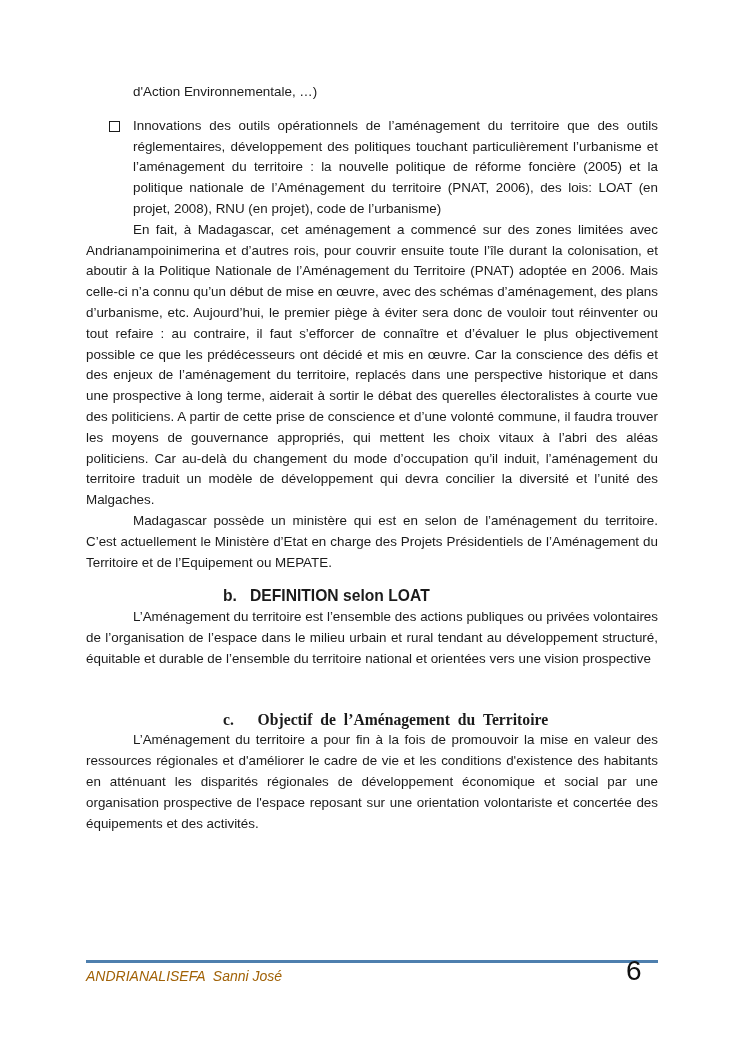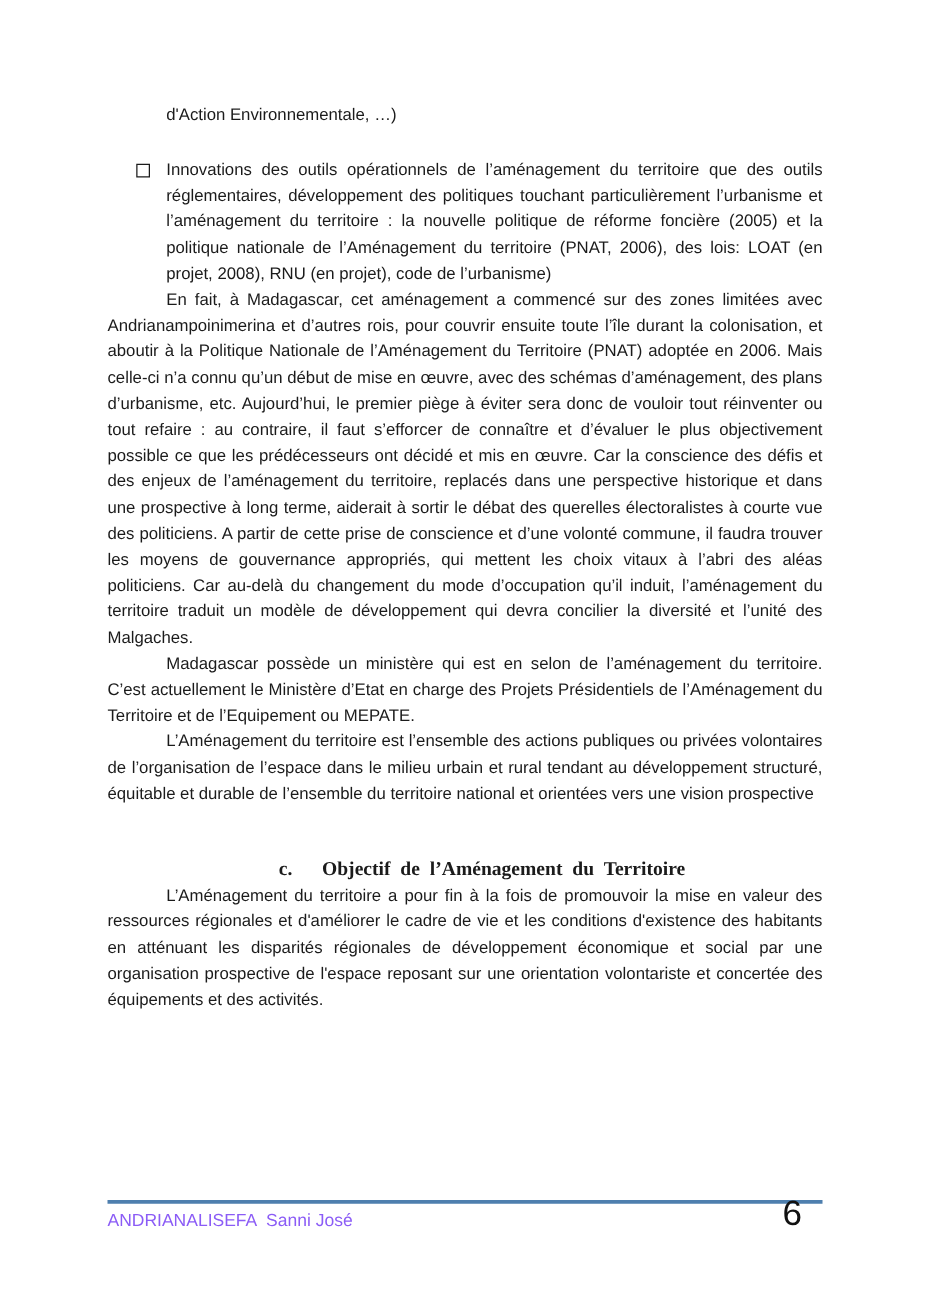--- a/index.html
+++ b/index.html
@@ -28,21 +28,21 @@
     width: 572px;
     font-size: 13.4px;
     line-height: 20.8px;
   }
   .cont-line {
     margin: 0 0 0 47px;
   }
   .bullet-item {
     position: relative;
     padding-left: 47px;
-    margin-top: 23px;
+    margin-top: 13px;
     text-align: justify;
   }
   .bullet-box {
     position: absolute;
     left: 23px;
     top: 5px;
     width: 9px;
     height: 9px;
     border: 1.6px solid #1b1b1b;
     background: transparent;
@@ -77,21 +77,22 @@
     width: 572px;
     height: 3px;
     background: #4e7fae;
   }
   .footer-author {
     position: absolute;
     left: 86px;
     top: 968px;
     font-size: 14px;
     white-space: pre;
-    color: #8b5cf6;
+    color: #a16207;
+    font-style: italic;
   }
   .footer-pagenum {
     position: absolute;
     left: 626px;
     top: 956px;
     font-size: 28px;
     line-height: 30px;
     color: #111111;
   }
 </style>
@@ -106,20 +107,21 @@
 
     <div class="bullet-item">
       <span class="bullet-box"></span>
       <span>Innovations des outils opérationnels de l’aménagement du territoire que des outils réglementaires, développement des politiques touchant particulièrement l’urbanisme et l’aménagement du territoire : la nouvelle politique de réforme foncière (2005) et la politique nationale de l’Aménagement du territoire (PNAT, 2006), des lois: LOAT (en projet, 2008), RNU (en projet), code de l’urbanisme)</span>
     </div>
 
     <p class="para para-main">En fait, à Madagascar, cet aménagement a commencé sur des zones limitées avec Andrianampoinimerina et d’autres rois, pour couvrir ensuite toute l’île durant la colonisation, et aboutir à la Politique Nationale de l’Aménagement du Territoire (PNAT) adoptée en 2006. Mais celle-ci n’a connu qu’un début de mise en œuvre, avec des schémas d’aménagement, des plans d’urbanisme, etc. Aujourd’hui, le premier piège à éviter sera donc de vouloir tout réinventer ou tout refaire : au contraire, il faut s’efforcer de connaître et d’évaluer le plus objectivement possible ce que les prédécesseurs ont décidé et mis en œuvre. Car la conscience des défis et des enjeux de l’aménagement du territoire, replacés dans une perspective historique et dans une prospective à long terme, aiderait à sortir le débat des querelles électoralistes à courte vue des politiciens. A partir de cette prise de conscience et d’une volonté commune, il faudra trouver les moyens de gouvernance appropriés, qui mettent les choix vitaux à l’abri des aléas politiciens. Car au-delà du changement du mode d’occupation qu’il induit, l’aménagement du territoire traduit un modèle de développement qui devra concilier la diversité et l’unité des Malgaches.</p>
 
     <p class="para">Madagascar possède un ministère qui est en selon de l’aménagement du territoire. C’est actuellement  le Ministère d’Etat en charge des Projets Présidentiels de l’Aménagement du Territoire et de l’Equipement ou MEPATE.</p>
 
+    <h3 class="heading heading-b">b.   DEFINITION selon LOAT</h3>
 
     <p class="para">L’Aménagement du territoire est l’ensemble des actions publiques ou privées volontaires de l’organisation de l’espace dans le milieu urbain et rural tendant au développement structuré, équitable et durable de l’ensemble du territoire national et orientées vers une vision prospective</p>
 
     <h3 class="heading heading-c">c.   Objectif de l’Aménagement du Territoire</h3>
 
     <p class="para">L’Aménagement du territoire a pour fin à la fois de promouvoir la mise en valeur des ressources régionales et d'améliorer le cadre de vie et les conditions d'existence des habitants en atténuant les disparités régionales de développement économique et social par une organisation prospective de l'espace reposant sur une orientation volontariste et concertée des équipements et des activités.</p>
 
 
   </div>
 

